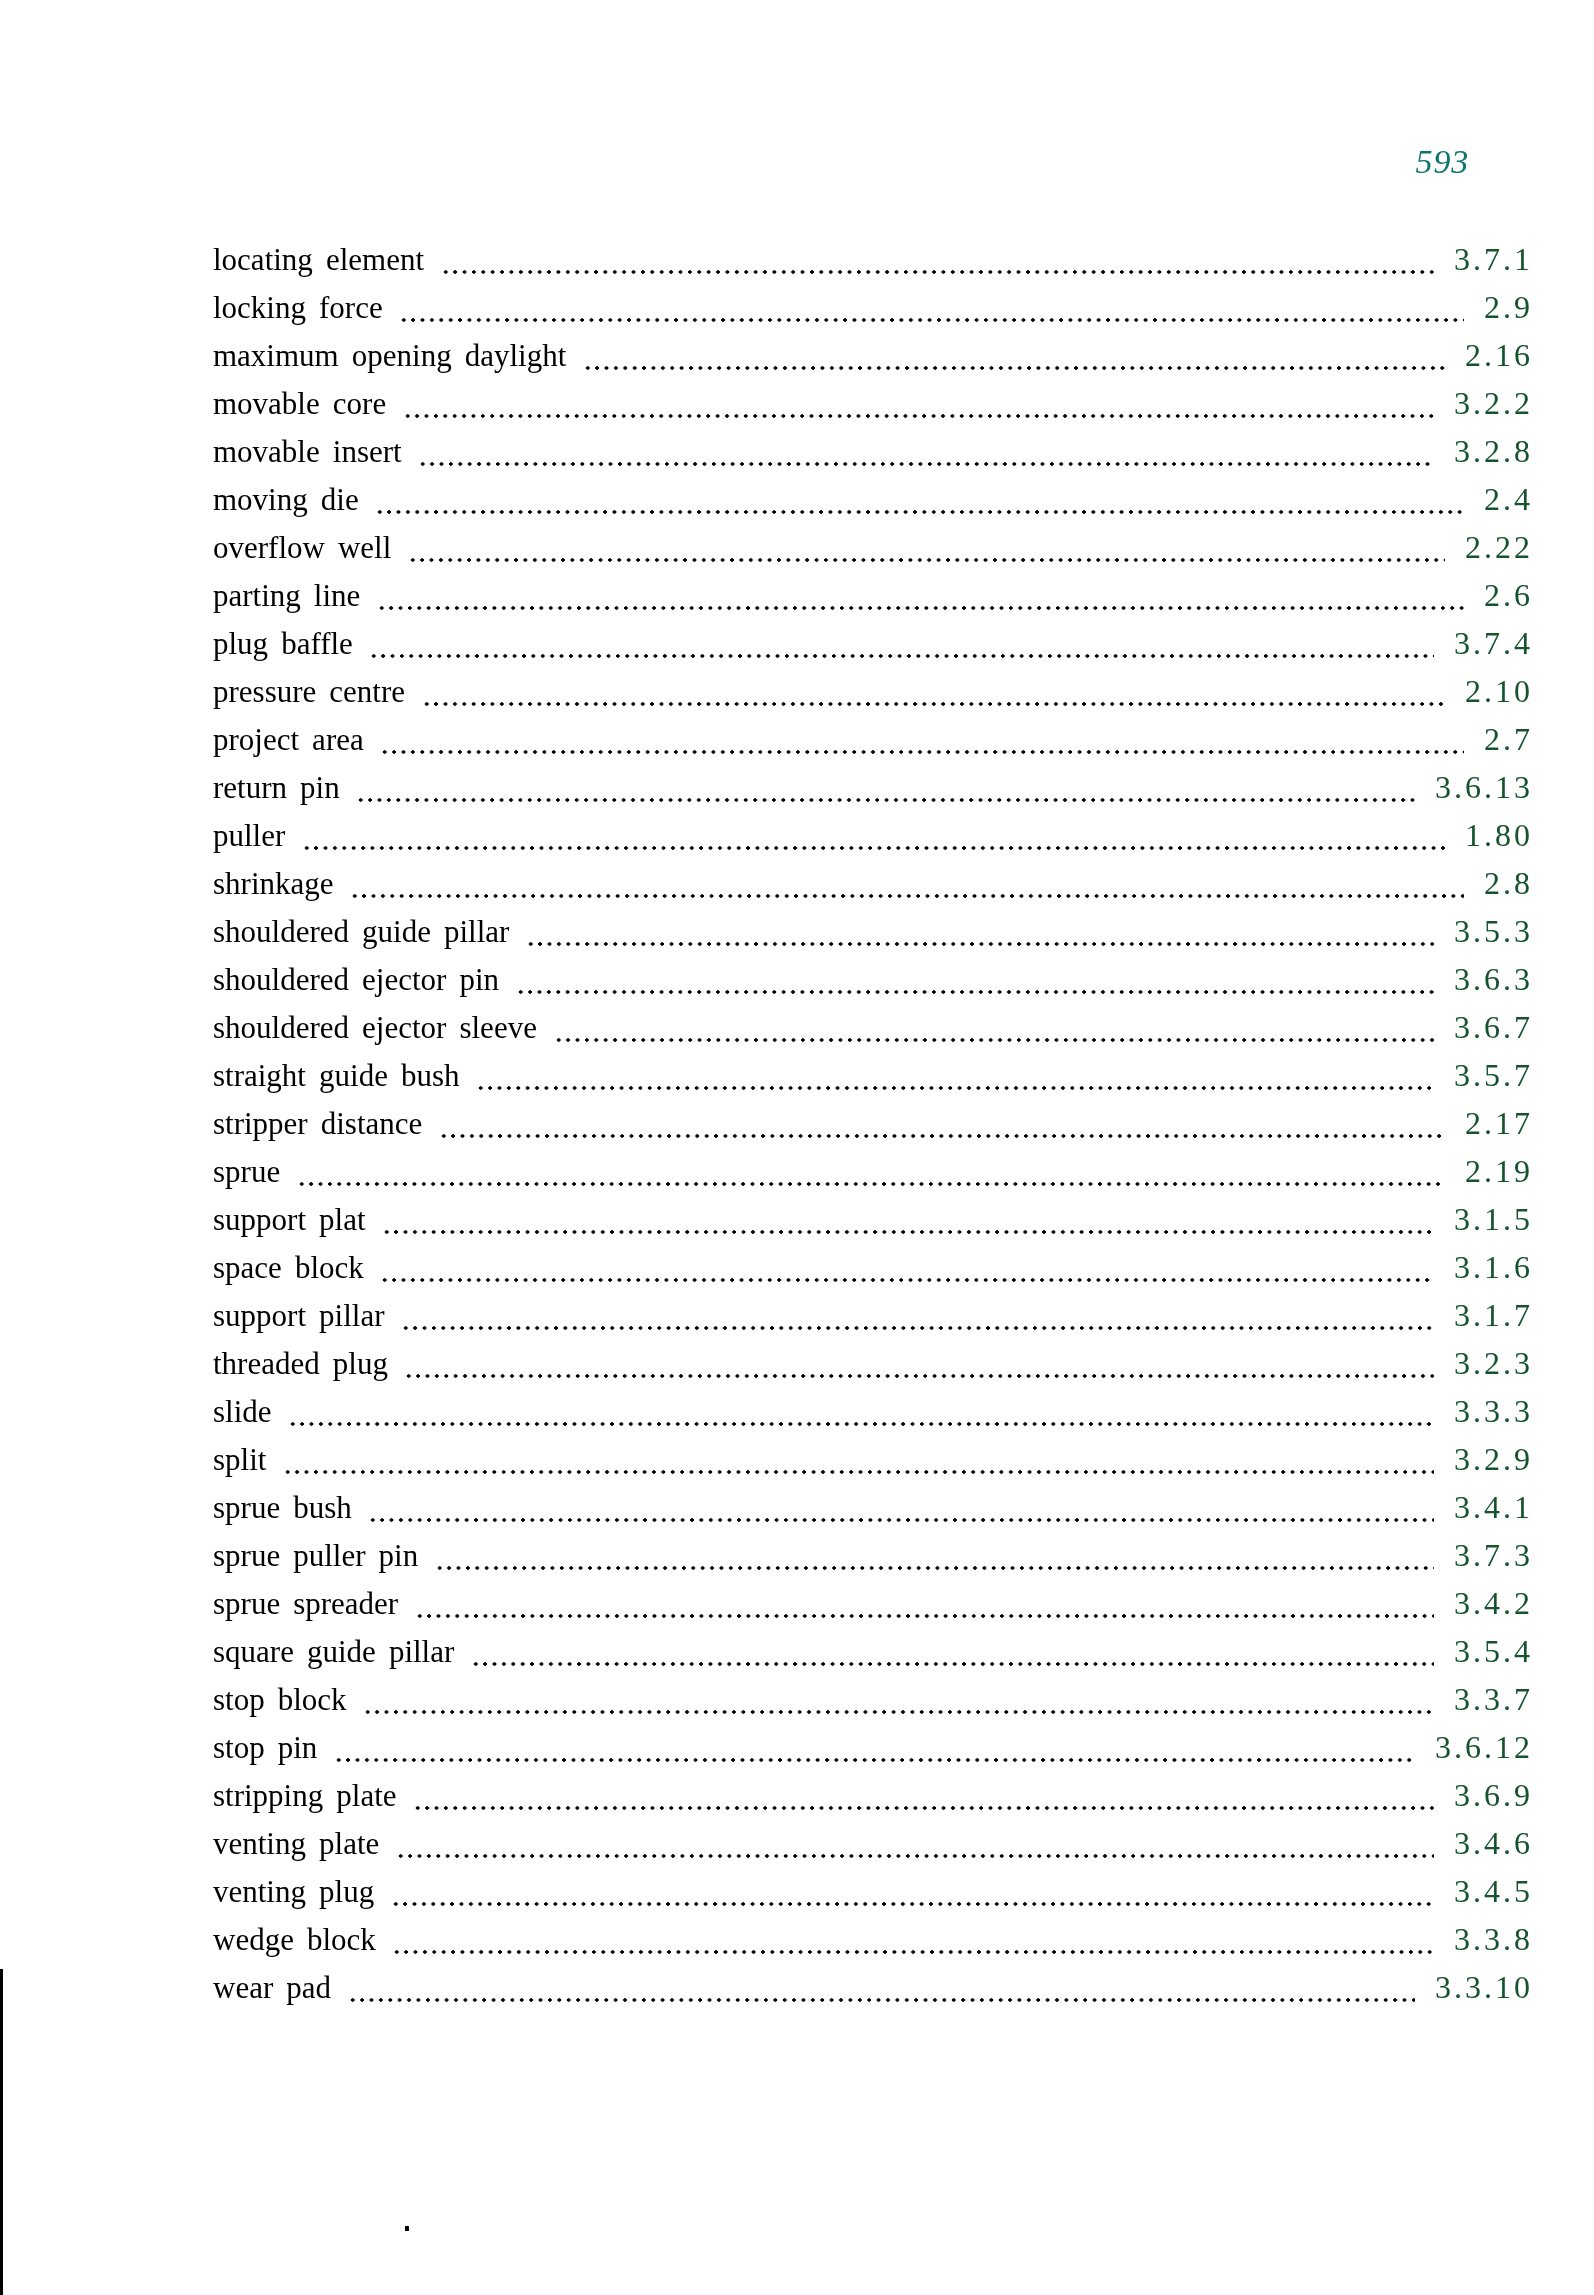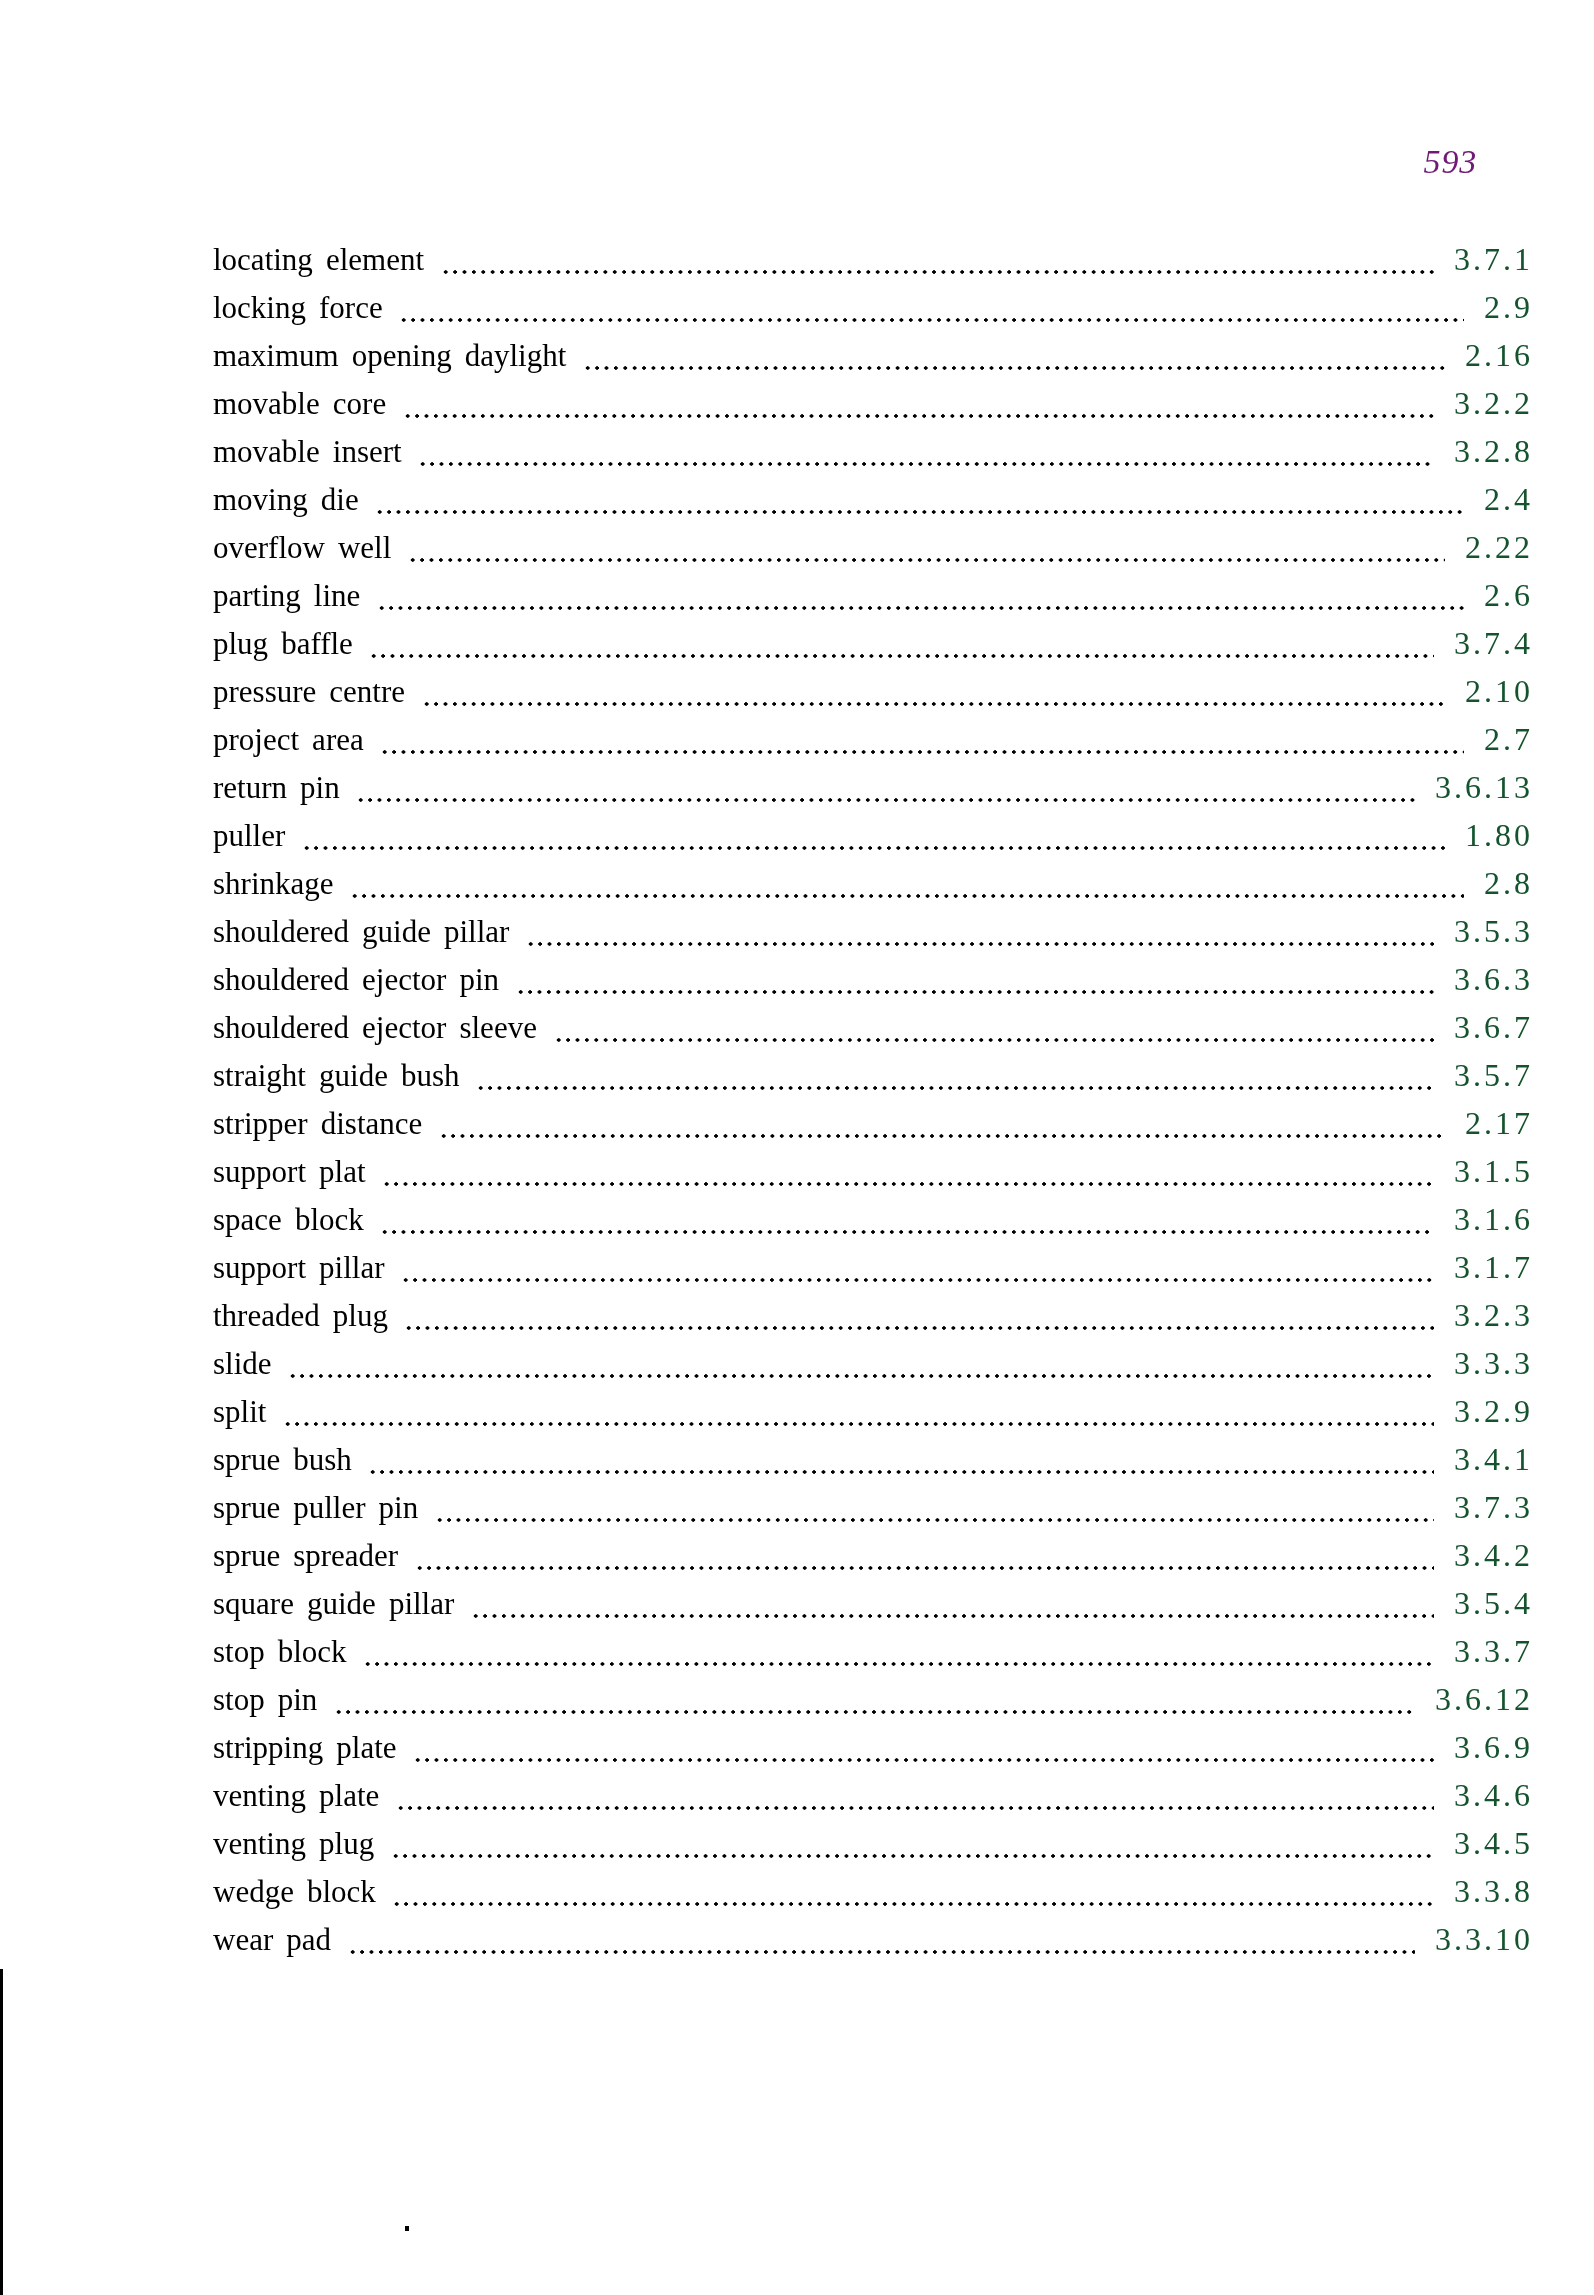--- a/index.html
+++ b/index.html
@@ -11,25 +11,25 @@
     height: 2295px;
     background: #ffffff;
     position: relative;
     overflow: hidden;
     font-family: "Liberation Serif", serif;
     color: #000000;
   }
   .page-number {
     position: absolute;
     top: 143px;
-    right: 118px;
+    right: 126px;
     font-size: 34px;
     font-style: italic;
     letter-spacing: 0.8px;
-    color: #701a75;
+    color: #0f766e;
   }
   .index-list {
     position: absolute;
     left: 213px;
     right: 62px;
     top: 230px;
   }
   .row {
     height: 48px;
     display: flex;
@@ -188,20 +188,25 @@
     <span class="leader"></span>
     <span class="section">3.5.7</span>
   </div>
 
   <div class="row">
     <span class="term">stripper distance</span>
     <span class="leader"></span>
     <span class="section">2.17</span>
   </div>
 
+  <div class="row">
+    <span class="term">sprue</span>
+    <span class="leader"></span>
+    <span class="section">2.19</span>
+  </div>
 
   <div class="row">
     <span class="term">support plat</span>
     <span class="leader"></span>
     <span class="section">3.1.5</span>
   </div>
 
   <div class="row">
     <span class="term">space block</span>
     <span class="leader"></span>

